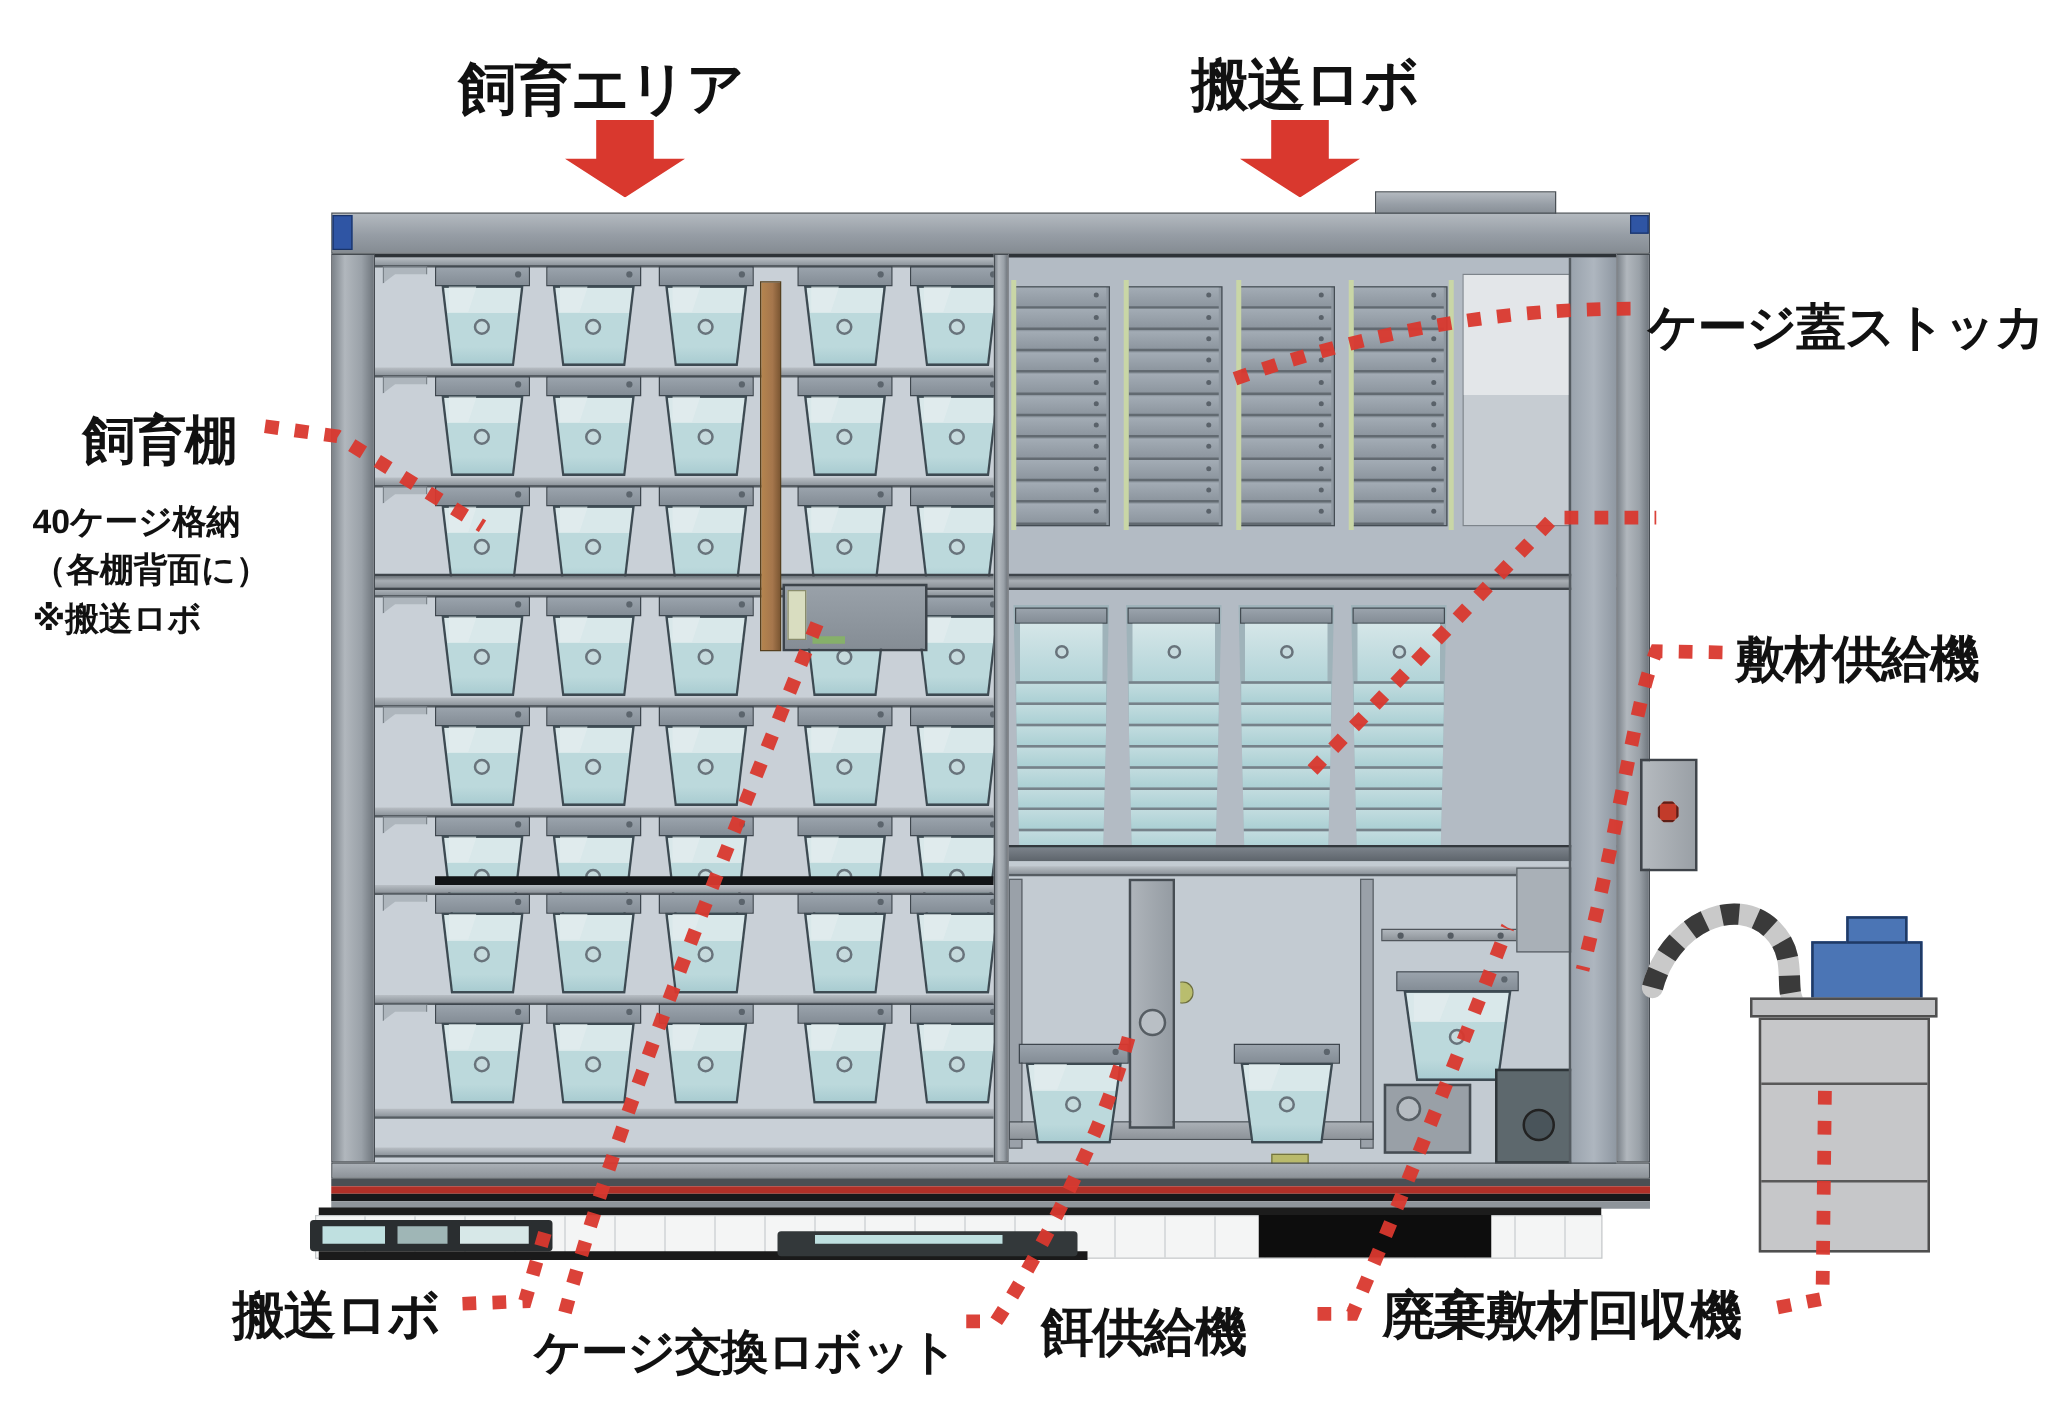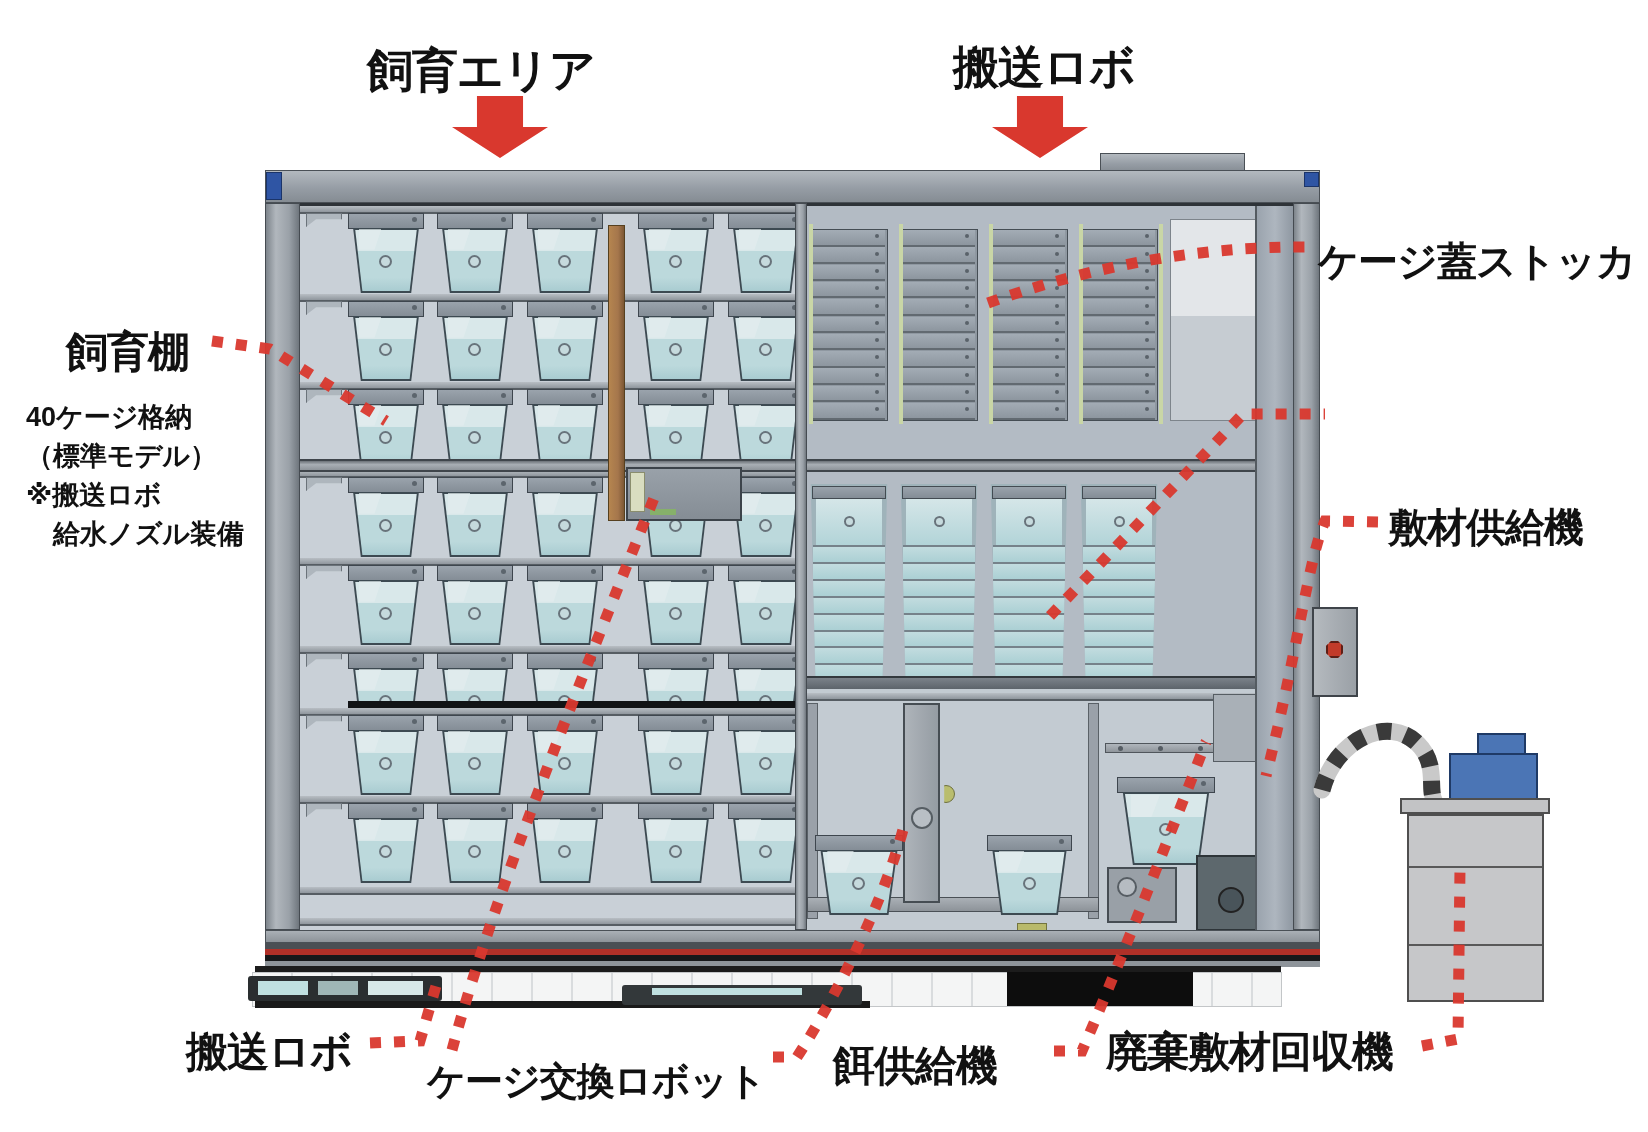--- a/index.html
+++ b/index.html
@@ -627,23 +627,22 @@
     <path class="leader" d="M 1378,522 L 1325,521 C 1308,560 1298,650 1266,776"></path>
     <path class="leader" d="M 370,1043 L 420,1041 L 436,986"></path>
     <path class="leader" d="M 452,1050 C 495,890 585,670 654,498"></path>
     <path class="leader" d="M 773,1057 L 797,1057 C 825,1015 885,905 906,818"></path>
     <path class="leader" d="M 1054,1051 L 1082,1051 C 1115,975 1160,860 1206,742"></path>
     <path class="leader" d="M 1422,1046 L 1458,1039 L 1460,868"></path>
   </svg>
 
   <div class="lbl" style="left:66px;top:324px;font-size:42px;">飼育棚</div>
   <div class="note" style="left:26px;top:398px;">40ケージ格納</div>
-  <div class="note" style="left:26px;top:437px;">（標準モデル）</div>
+  <div class="note" style="left:26px;top:437px;">（各棚背面に）</div>
   <div class="note" style="left:26px;top:476px;">※搬送ロボ</div>
-  <div class="note" style="left:26px;top:515px;">　給水ノズル装備</div>
 
   <div class="lbl side-lbl" style="left:1318px;top:234px;">ケージ蓋ストッカ</div>
   <div class="lbl side-lbl" style="left:1388px;top:500px;">敷材供給機</div>
 
   <div class="lbl bot-lbl" style="left:186px;top:1024px;">搬送ロボ</div>
   <div class="lbl bot-lbl" style="left:427px;top:1056px;font-size:38px;">ケージ交換ロボット</div>
   <div class="lbl bot-lbl" style="left:833px;top:1038px;">餌供給機</div>
   <div class="lbl bot-lbl" style="left:1106px;top:1024px;">廃棄敷材回収機</div>
 </div>
 

